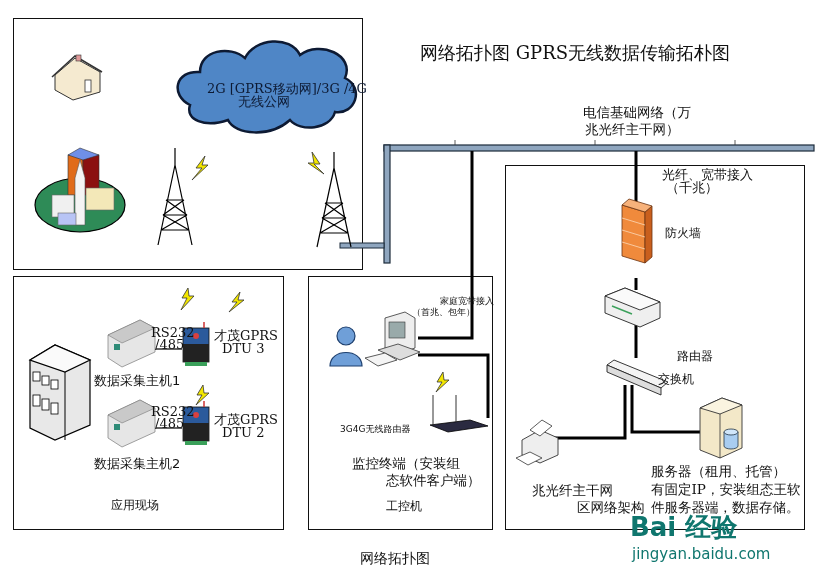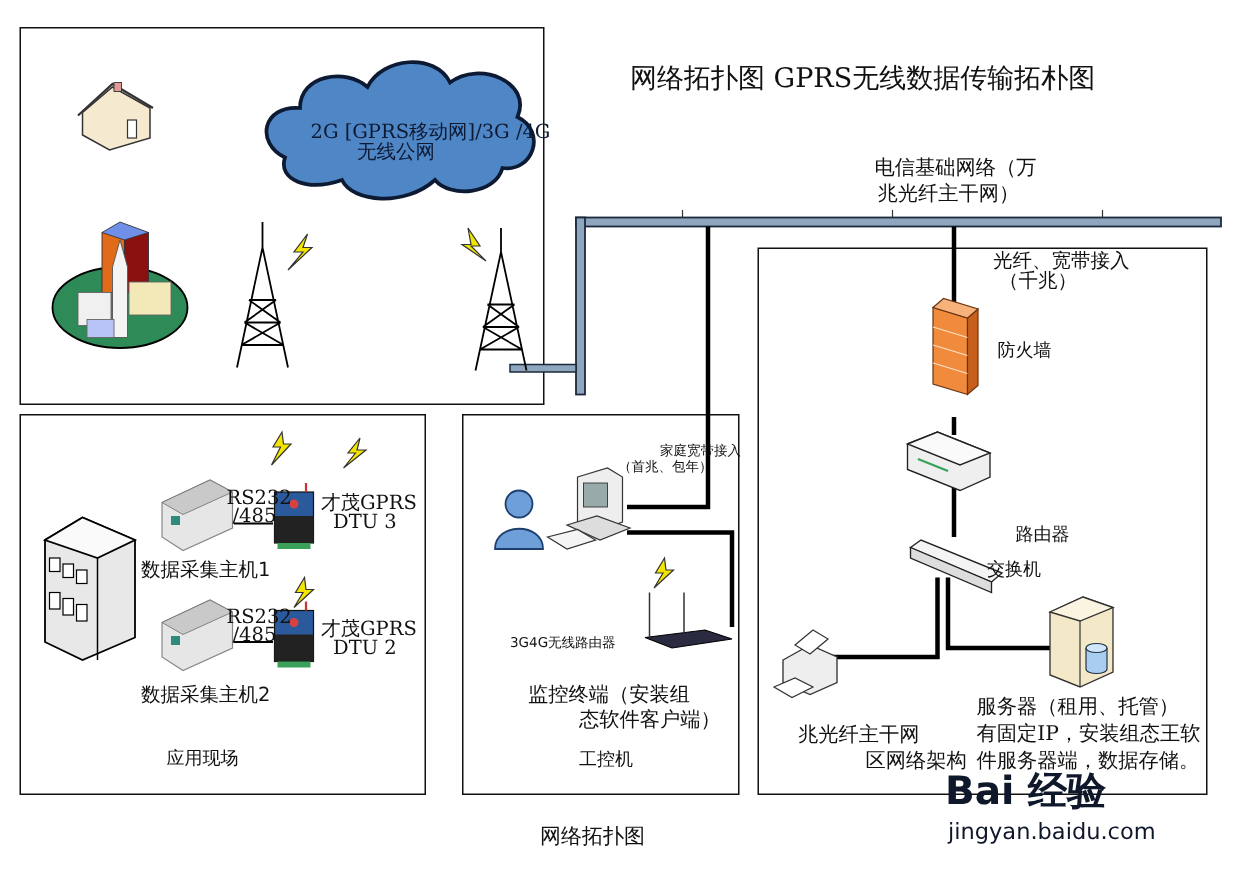--- a/index.html
+++ b/index.html
@@ -5,21 +5,21 @@
     html, body { margin: 0; padding: 0; background: #ffffff; }
     body { width: 825px; height: 583px; position: relative; overflow: hidden;
            font-family: "DejaVu Serif", "Liberation Serif", serif; color: #111; }
     .panel { position: absolute; border: 1.5px solid #111; background: #fff; box-sizing: border-box; }
     .txt { position: absolute; white-space: nowrap; line-height: 1.25; }
     .small { font-size: 13px; }
     .mid { font-size: 12px; }
     .big { font-size: 13.5px; }
     .sans { font-family: "DejaVu Sans", "Liberation Sans", sans-serif; }
     svg { position: absolute; left: 0; top: 0; overflow: visible; }
-    .watermark { position: absolute; color: #0f172a; font-family: "DejaVu Sans", "Liberation Sans", sans-serif; }
+    .watermark { position: absolute; color: #0f766e; font-family: "DejaVu Sans", "Liberation Sans", sans-serif; }
   </style>
 </head>
 <body>
 
 <div class="panel" style="left:13px; top:18px; width:350px; height:252px;"></div>
 <div class="panel" style="left:13px; top:276px; width:271px; height:254px;"></div>
 <div class="panel" style="left:308px; top:276px; width:185px; height:254px;"></div>
 <div class="panel" style="left:505px; top:165px; width:300px; height:365px;"></div>
 
 <svg width="825" height="583">

